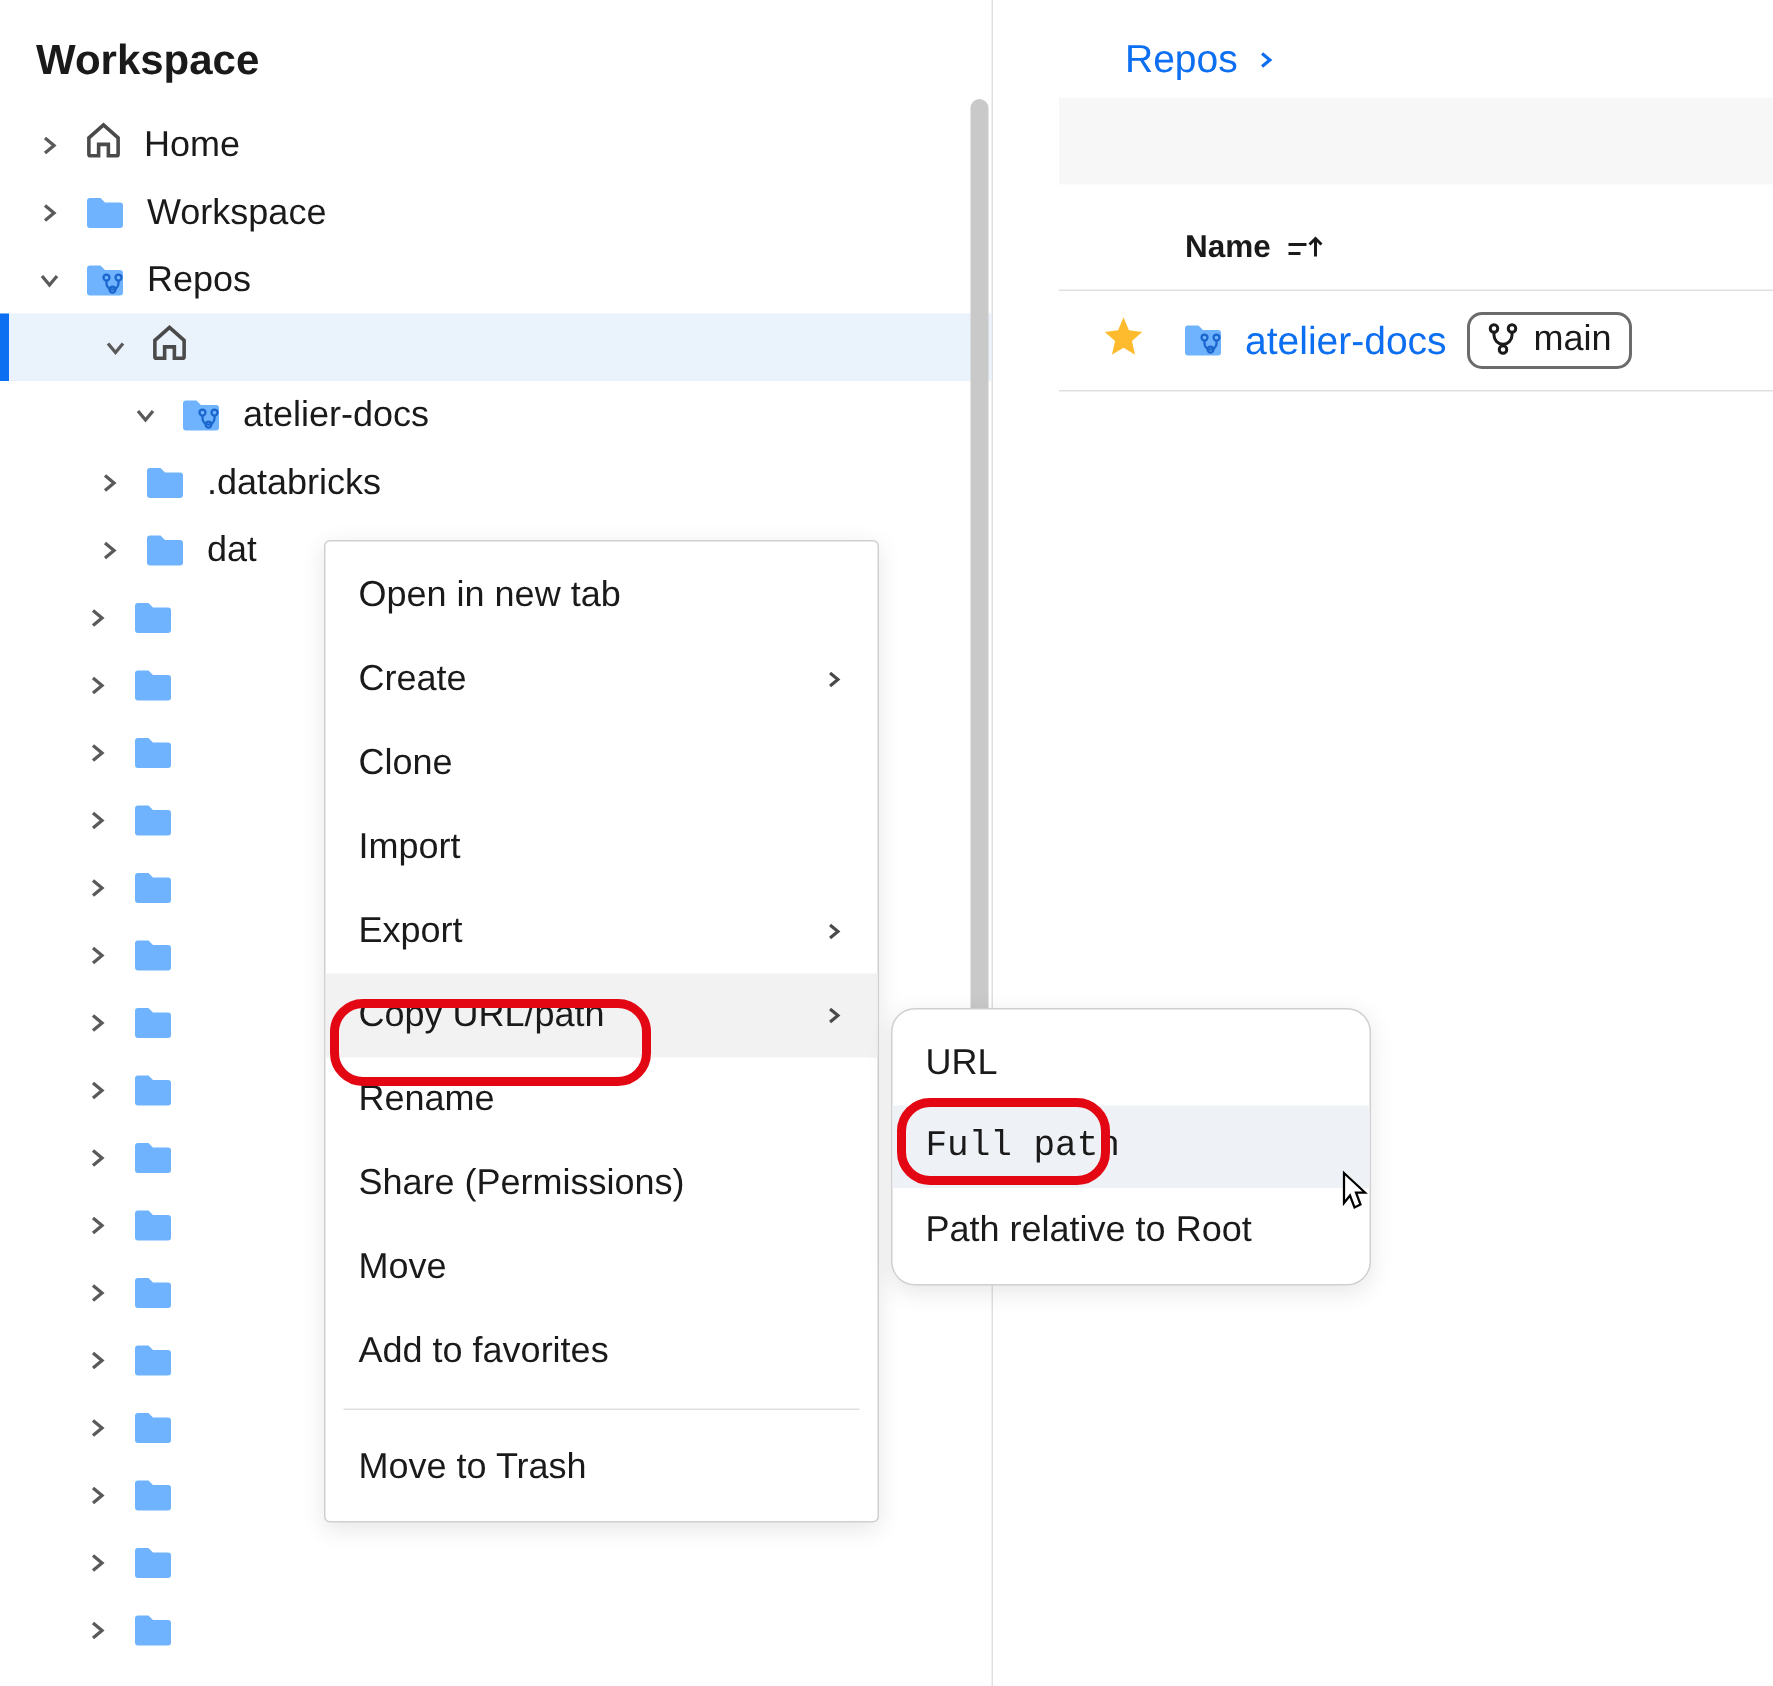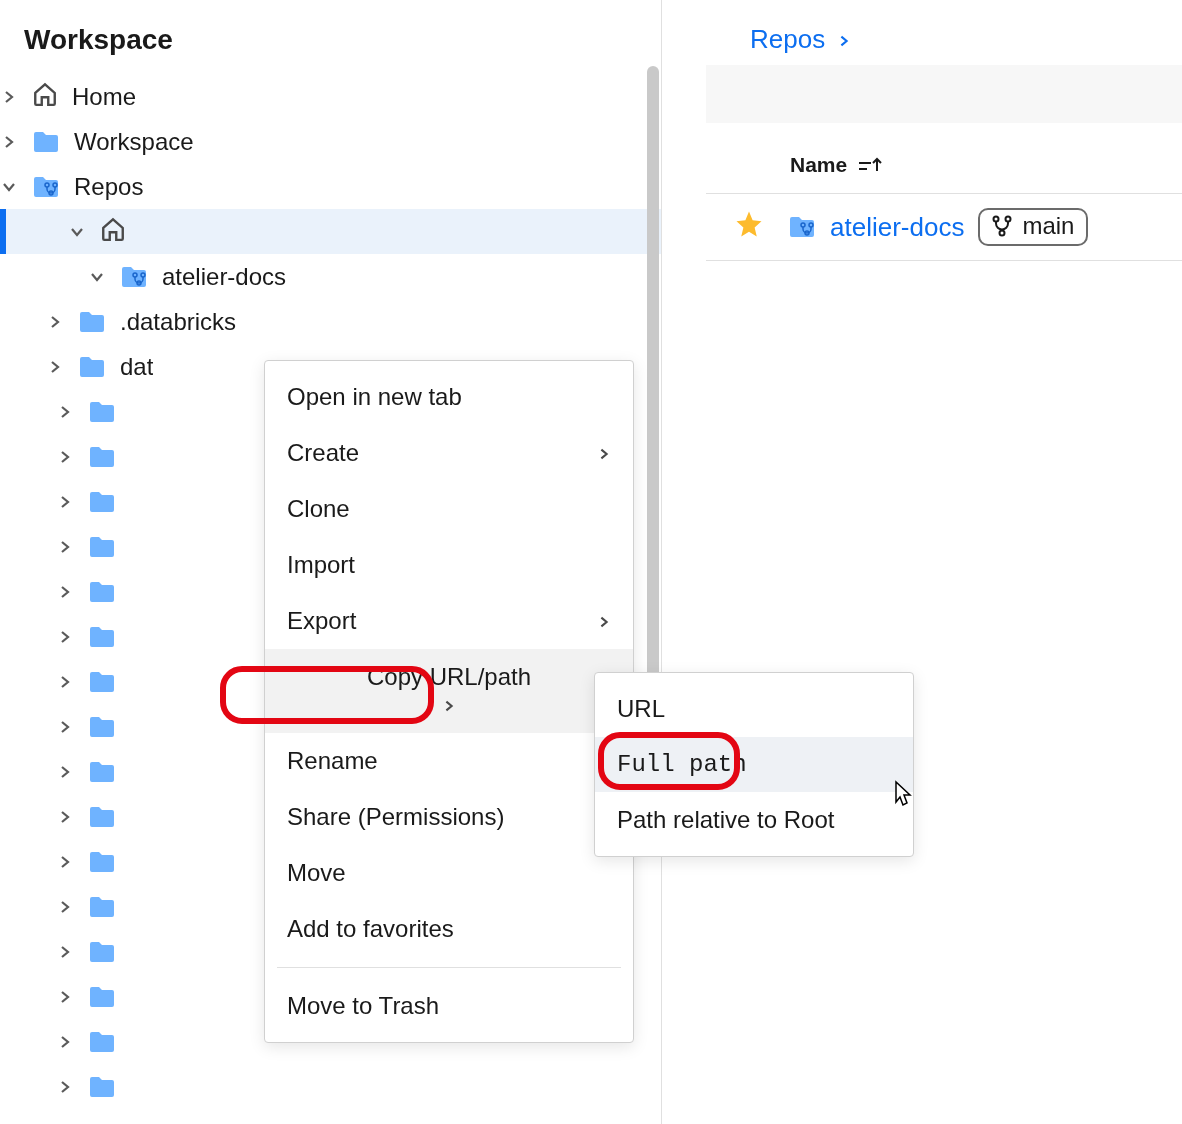--- a/index.html
+++ b/index.html
@@ -2,57 +2,57 @@
 <html><head>
 <meta charset="utf-8">
 <style>
 * { box-sizing: border-box; margin: 0; padding: 0; }
 body { font-family: -apple-system, BlinkMacSystemFont, "Segoe UI", Helvetica, Arial, sans-serif; font-size: 24px; color: #1a1a1a; background: #fff; width: 1182px; height: 1124px; overflow: hidden; position: relative; }
 
 .root { display: flex; height: 100%; gap: 44px; }
 .sidebar { width: 662px; border-right: 1px solid #e0e0e0; position: relative; }
 .sidebar-title { font-size: 28px; font-weight: 700; padding: 24px 0 18px 24px; }
 .tree { }
-.tree-row { display: flex; align-items: center; height: 45px; gap: 14px; cursor: pointer; }
+.tree-row { display: flex; align-items: center; height: 45px; padding-left: 24px; gap: 14px; cursor: pointer; }
 .tree-row.selected { background: #eaf2fb; position: relative; }
 .tree-row.selected::before { content: ""; position: absolute; left: 0; top: 0; bottom: 0; width: 6px; background: #0c6ef0; }
 .chev { width: 18px; height: 18px; display: flex; align-items: center; justify-content: center; color: #5a5a5a; flex-shrink: 0; }
 .chev svg { width: 16px; height: 16px; }
 .folder-icon { width: 28px; height: 24px; display: flex; align-items: center; flex-shrink: 0; }
 .folder-icon svg { width: 28px; height: 24px; }
 .tree-label { font-size: 24px; color: #1a1a1a; white-space: nowrap; overflow: hidden; text-overflow: ellipsis; }
 .indent-1 { padding-left: 56px; }
 .indent-2 { padding-left: 68px; }
 .indent-3 { padding-left: 88px; }
-.indent-4 { padding-left: 46px; }
+.indent-4 { padding-left: 64px; }
 
 .scrollbar-track { position: absolute; right: 0; top: 66px; width: 16px; height: 1050px; background: transparent; }
 .scrollbar-thumb { position: absolute; top: 0; left: 2px; width: 12px; height: 620px; background: #c9c9c9; border-radius: 6px; }
 
 .main { flex: 1; padding: 24px 0 0 0; }
 .breadcrumb { display: flex; align-items: center; gap: 12px; padding-left: 44px; margin-bottom: 0; }
 .breadcrumb-link { color: #0c6ef0; font-size: 26px; }
 .breadcrumb-chev { color: #0c6ef0; }
 .main-bar { height: 58px; background: #f7f7f7; margin-top: 10px; }
 .table-head { display: flex; align-items: center; padding: 30px 0 16px 84px; border-bottom: 1px solid #e0e0e0; gap: 10px; }
 .table-head-label { font-weight: 700; font-size: 21px; }
 .sort-icon { display: inline-flex; }
 .table-row { display: flex; align-items: center; padding: 14px 0 14px 28px; gap: 14px; border-bottom: 1px solid #e0e0e0; }
 .star-icon { color: #fdbb2d; }
 .repo-link { color: #0c6ef0; font-size: 26px; }
 .branch-pill { border: 2px solid #6b6b6b; border-radius: 10px; padding: 2px 12px 4px 10px; display: inline-flex; align-items: center; gap: 8px; font-size: 24px; color: #1a1a1a; }
 .branch-pill svg { width: 24px; height: 24px; }
 
-.context-menu { position: absolute; left: 216px; top: 360px; width: 370px; background: #fff; border: 1px solid #d0d0d0; border-radius: 4px; box-shadow: 0 4px 16px rgba(0,0,0,0.1); padding: 8px 0; z-index: 10; margin-left: 48px; }
+.context-menu { position: absolute; left: 216px; top: 360px; width: 370px; background: #fff; border: 1px solid #d0d0d0; border-radius: 4px; box-shadow: 0 4px 16px rgba(0,0,0,0.1); padding: 8px 0; z-index: 10; }
 .menu-item { display: flex; align-items: center; justify-content: space-between; padding: 14px 22px; font-size: 24px; color: #1a1a1a; cursor: pointer; }
-.menu-item.highlighted { background: #f2f2f2; flex-direction: column; }
+.menu-item.highlighted { background: #f2f2f2; }
 .menu-chev { color: #4a4a4a; }
 .menu-sep { height: 1px; background: #e0e0e0; margin: 10px 12px; }
 
-.submenu { position: absolute; left: 594px; top: 672px; width: 320px; background: #fff; border: 1px solid #d0d0d0; border-radius: 4px; box-shadow: 0 4px 16px rgba(0,0,0,0.1); padding: 8px 0; z-index: 11; }
+.submenu { position: absolute; left: 594px; top: 672px; width: 320px; background: #fff; border: 1px solid #d0d0d0; border-radius: 16px; box-shadow: 0 4px 16px rgba(0,0,0,0.1); padding: 8px 0; z-index: 11; }
 .submenu .menu-item.hovered { background: #eef1f5; font-family: Liberation Mono, monospace; }
 
 .callout { position: absolute; border: 6px solid #e30613; border-radius: 22px; pointer-events: none; z-index: 20; }
 .callout-copy { left: 220px; top: 666px; width: 214px; height: 58px; }
 .callout-fullpath { left: 598px; top: 732px; width: 142px; height: 58px; }
 
 .cursor { position: absolute; left: 888px; top: 778px; z-index: 30; }
 
 .home-icon svg { width: 26px; height: 26px; }
 </style>

